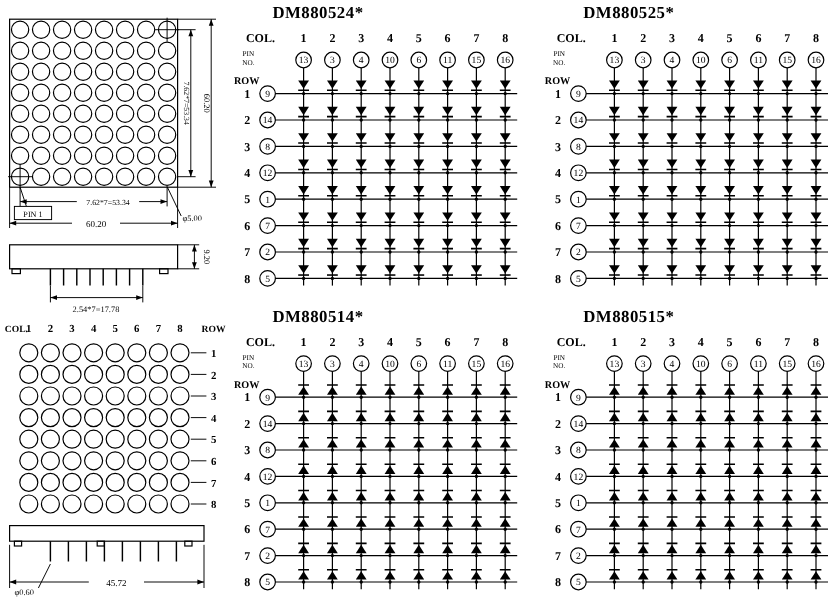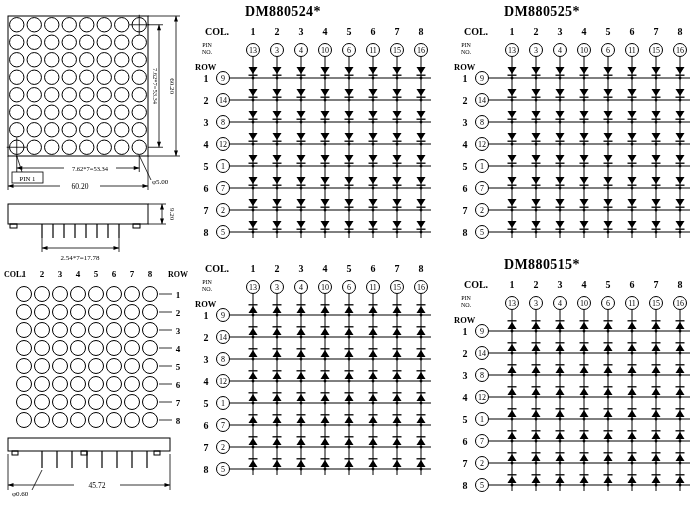--- a/index.html
+++ b/index.html
@@ -1,21 +1,21 @@
 <!DOCTYPE html>
 <html><head>
 <meta charset="utf-8">
 <style>
   *{box-sizing:border-box}
   html,body{margin:0;padding:0;background:#fff}
   #canvas{position:relative;width:700px;height:507px;background:#ffffff;overflow:hidden;
           font-family:"Liberation Serif",serif;color:#000}
   .abs{position:absolute}
   .panel{position:absolute;width:250px}
-  .panel .title{font-weight:bold;font-size:14px;height:16px;line-height:16px;margin-left:52px;
+  .panel .title{font-weight:bold;font-size:14px;height:16px;line-height:16px;margin-left:34px;
                 letter-spacing:.4px;color:#000}
   svg{display:block}
 </style>
 </head>
 <body>
 
 <div id="canvas">
 
   <svg id="phys-front" class="abs" style="left:2px;top:4px" width="200" height="260" viewBox="0 0 200 260">
       <g>
@@ -811,20 +811,21 @@
           <polygon points="223.5,179 232.5,179 228,186" fill="#000"></polygon>
           <line x1="223.5" y1="187.2" x2="232.5" y2="187.2" stroke="#000" stroke-width="1.3"></line>
           <circle cx="228" cy="212" r="1.4" fill="#000"></circle>
           <polygon points="223.5,201 232.5,201 228,208" fill="#000"></polygon>
           <line x1="223.5" y1="209.2" x2="232.5" y2="209.2" stroke="#000" stroke-width="1.3"></line>
         </g>
       </svg>
   </div>
 
   <div class="panel" style="left:193px;top:257px">
+    <div class="title">DM880514*</div>
     <svg class="schem" width="245" height="230" viewBox="0 0 245 230">
         <g>
           <text x="24" y="15" font-size="10" text-anchor="middle" fill="#000" font-family="&quot;Liberation Serif&quot;,serif" font-weight="bold">COL.</text>
           <text x="60" y="15" font-size="10" text-anchor="middle" fill="#000" font-family="&quot;Liberation Serif&quot;,serif" font-weight="bold">1</text>
           <text x="84" y="15" font-size="10" text-anchor="middle" fill="#000" font-family="&quot;Liberation Serif&quot;,serif" font-weight="bold">2</text>
           <text x="108" y="15" font-size="10" text-anchor="middle" fill="#000" font-family="&quot;Liberation Serif&quot;,serif" font-weight="bold">3</text>
           <text x="132" y="15" font-size="10" text-anchor="middle" fill="#000" font-family="&quot;Liberation Serif&quot;,serif" font-weight="bold">4</text>
           <text x="156" y="15" font-size="10" text-anchor="middle" fill="#000" font-family="&quot;Liberation Serif&quot;,serif" font-weight="bold">5</text>
           <text x="180" y="15" font-size="10" text-anchor="middle" fill="#000" font-family="&quot;Liberation Serif&quot;,serif" font-weight="bold">6</text>
           <text x="204" y="15" font-size="10" text-anchor="middle" fill="#000" font-family="&quot;Liberation Serif&quot;,serif" font-weight="bold">7</text>

